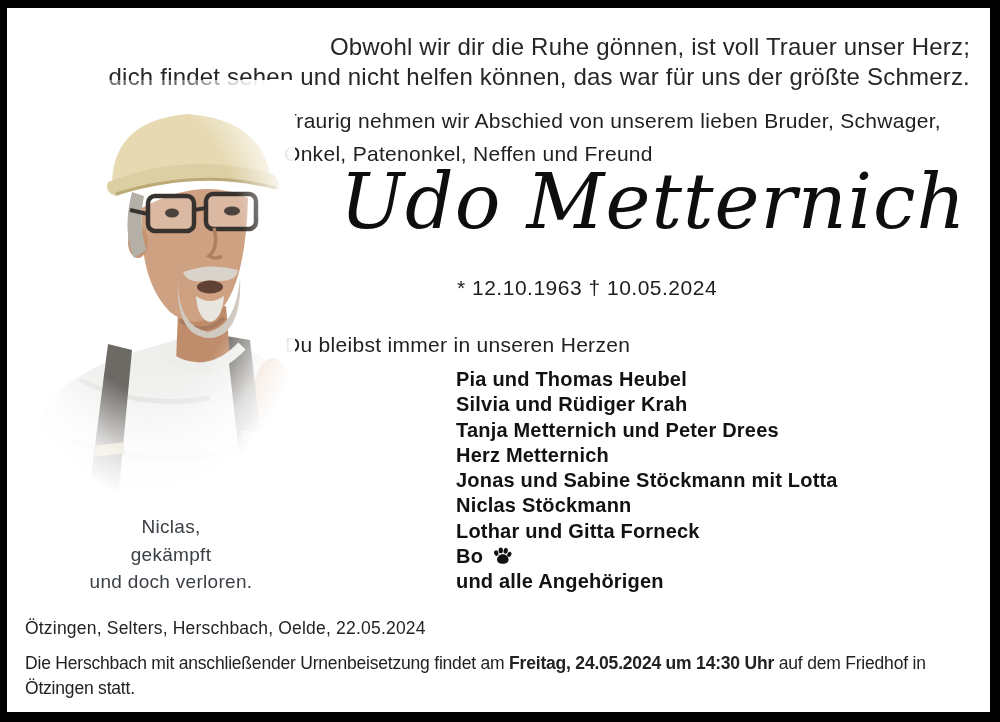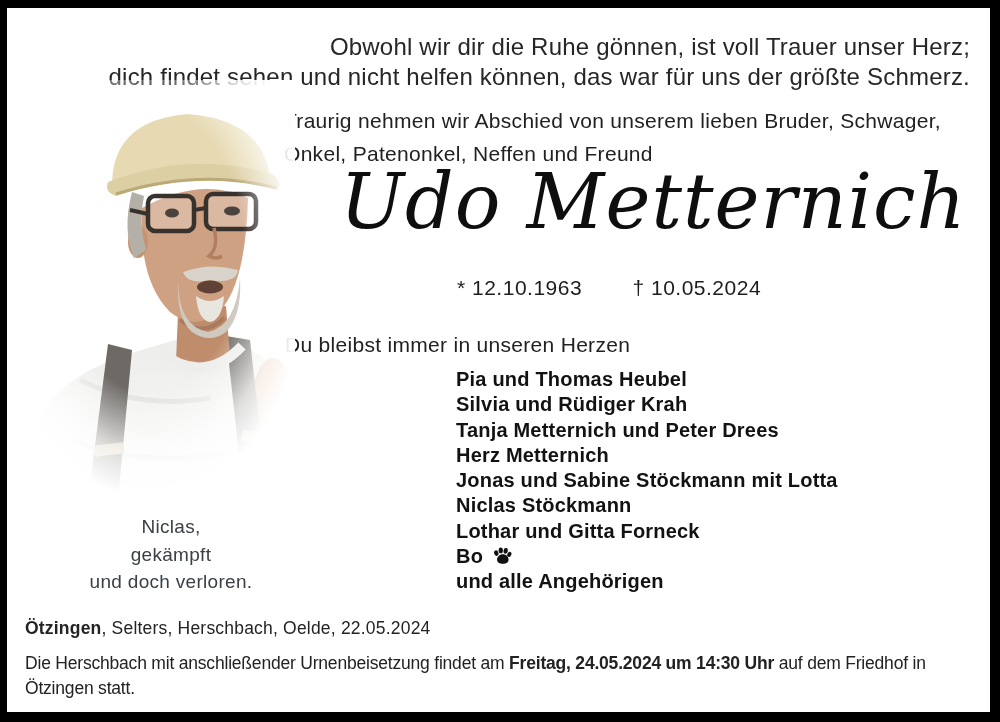--- a/index.html
+++ b/index.html
@@ -36,21 +36,21 @@
     font-style: italic;
     font-size: 76px; line-height: 100px;
     color: #0e0e0e;
     letter-spacing: 1px;
     white-space: nowrap;
   }
   .dates {
     left: 450px; top: 268px;
     font-size: 21px; color: #1d1d1d; letter-spacing: 0.5px;
   }
-  .dates .death { margin-left: 44px; }
+  .dates .death { }
   .farewell {
     left: 278px; top: 325px;
     font-size: 21px; color: #212121; letter-spacing: 0.3px;
   }
   .mourners {
     left: 449px; top: 359px;
     font-size: 20px; line-height: 25.3px;
     font-weight: bold; color: #121212; letter-spacing: 0.2px;
   }
   .mourner-line { white-space: nowrap; }
@@ -61,21 +61,21 @@
   .motto {
     left: 50px; top: 505px; width: 228px;
     text-align: center;
     font-size: 19px; line-height: 27.5px;
     color: #3b4046; letter-spacing: 0.3px;
   }
   .cities {
     left: 18px; top: 610px;
     font-size: 17.5px; color: #242424; letter-spacing: 0.2px;
   }
-  .cities .b { font-weight: bold; margin-top: 28px; }
+  .cities .b { font-weight: normal; margin-top: 28px; }
   .funeral {
     left: 18px; top: 643px; width: 952px;
     font-size: 17.5px; line-height: 24.5px;
     color: #222; letter-spacing: -0.2px;
   }
   .funeral .b { font-weight: bold; }
 </style>
 </head>
 <body>
 

